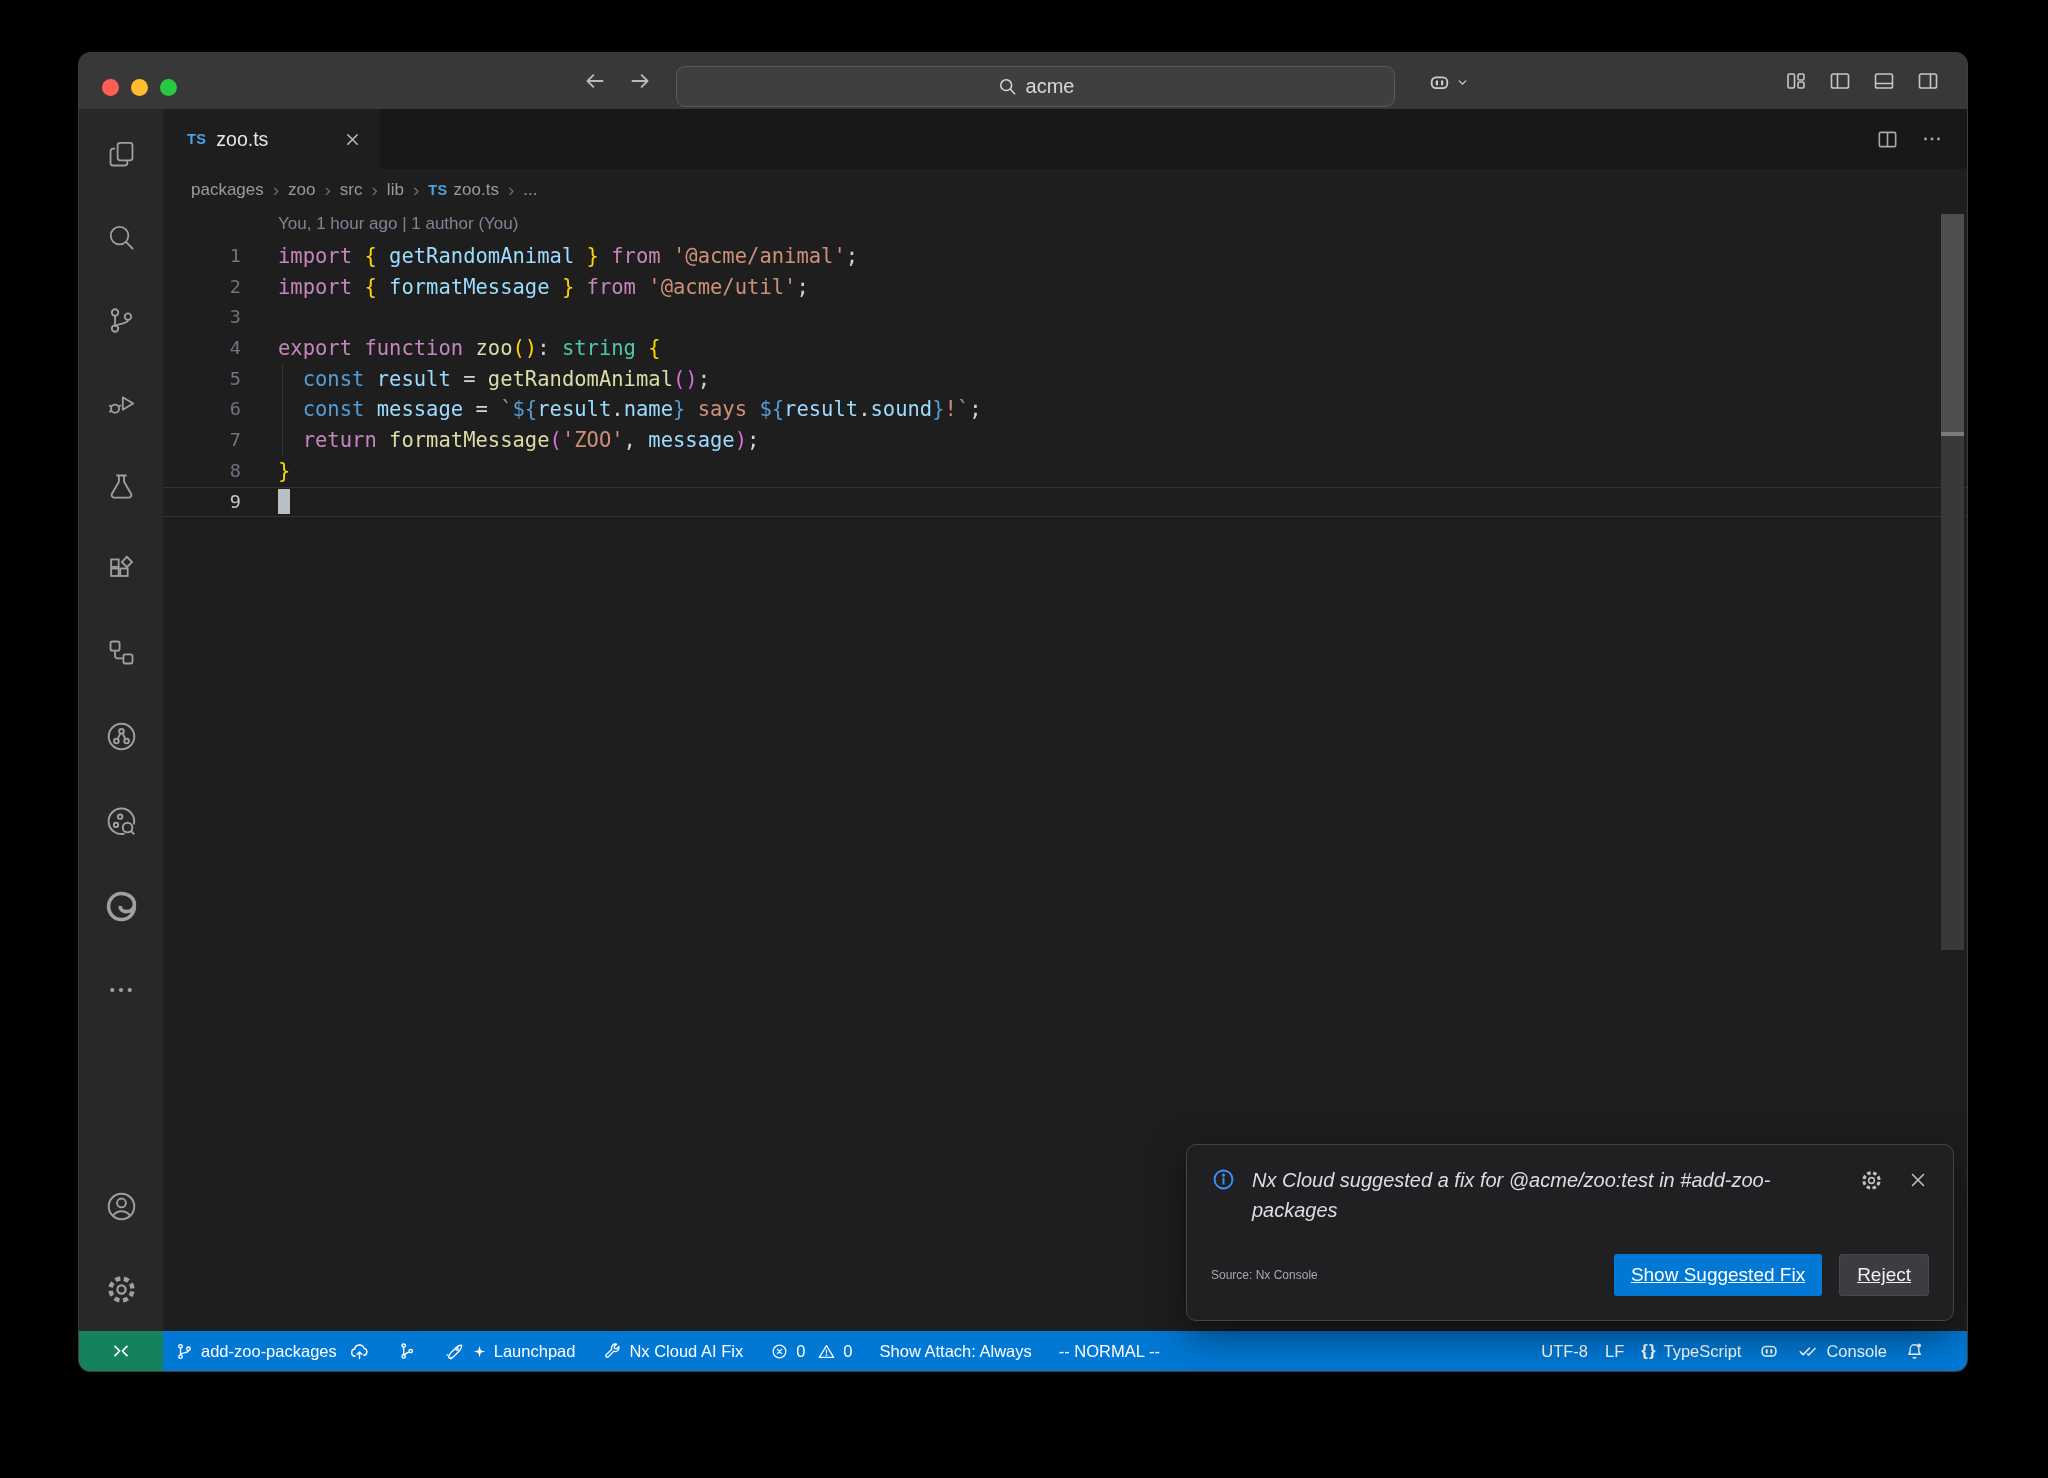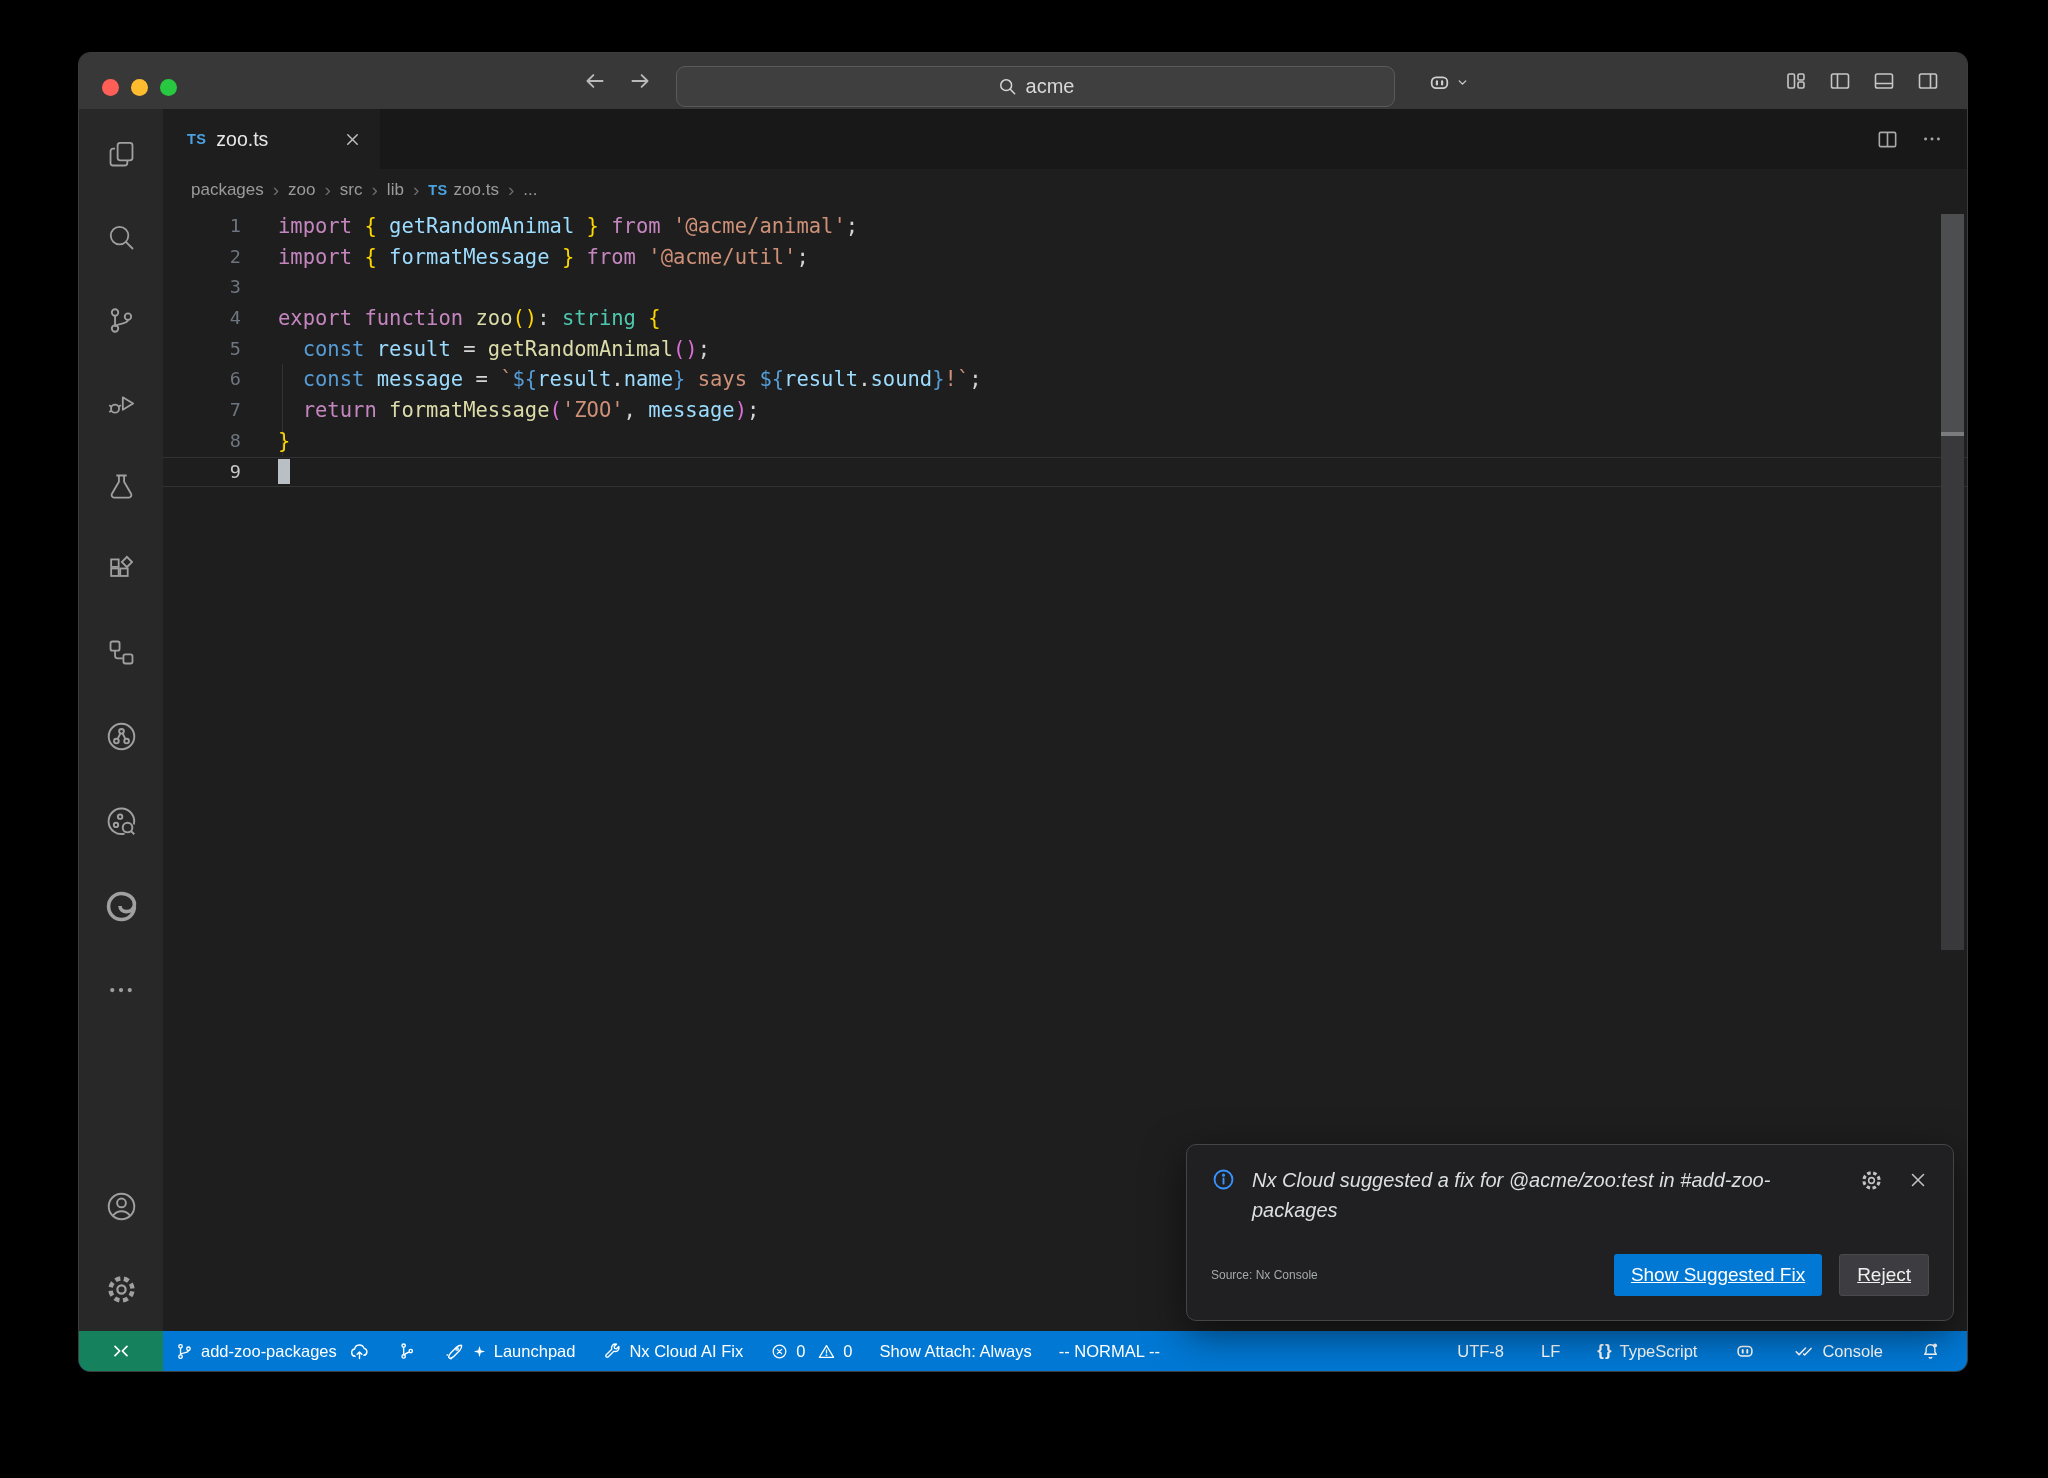--- a/index.html
+++ b/index.html
@@ -43,21 +43,21 @@
   .indent-guide{position:absolute;left:119px;top:152.8px;width:1px;height:92px;background:rgba(255,255,255,.09);}
   .scrollbar-seg{position:absolute;right:3px;width:23px;}
   .sb-a{top:3px;height:218px;background:#4d4e50;}
   .sb-mark{top:221px;height:4px;background:#7b7c7d;}
   .sb-b{top:225px;height:514px;background:#39393b;}
 
   
   .statusbar{position:absolute;left:0;right:0;bottom:0;height:40px;background:#0078d4;display:flex;align-items:stretch;color:#fff;font-size:16.5px;}
   .sb-remote{width:84px;background:#16825d;display:flex;align-items:center;justify-content:center;flex:none;}
   .sb-left{display:flex;align-items:center;gap:27px;padding-left:12px;}
-  .sb-right{margin-left:auto;display:flex;align-items:center;gap:37px;padding-right:26px;}
+  .sb-right{margin-left:auto;display:flex;align-items:center;gap:17px;padding-right:42px;}
   .sb-item{display:flex;align-items:center;gap:7px;white-space:nowrap;}
   .sb-braces{font-size:17px;font-weight:700;letter-spacing:1px;}
 
   
   .toast{position:absolute;left:1107px;top:1091px;width:768px;height:177px;background:#202022;border:1px solid #454548;border-radius:10px;box-shadow:0 12px 40px rgba(0,0,0,.55);padding:20px 24px 24px;display:flex;flex-direction:column;}
   .toast-head{display:flex;gap:16px;align-items:flex-start;}
   .toast-info{color:#3794ff;flex:none;margin-top:2px;}
   .toast-msg{width:580px;flex:none;font-size:20px;line-height:30px;color:#dcdfe2;font-style:italic;}
   .toast-actions{margin-left:auto;display:flex;gap:24px;color:#c3c3c3;margin-top:4px;}
   .toast-foot{margin-top:auto;display:flex;align-items:center;}
@@ -293,20 +293,21 @@
               <span class="ts-badge">TS</span>
               <span>zoo.ts</span>
             </span>
             <span class="crumb-sep">›</span>
             <span class="crumb">
               <span>...</span>
             </span>
           </div>
 
       <div class="code-area">
+        <div class="blame">You, 1 hour ago | 1 author (You)</div>
         <div id="code-lines">
               <div class="code-row"><span class="ln">1</span><span class="code"><span style="color: rgb(197, 134, 192);">import </span><span style="color: rgb(255, 215, 0);">{ </span><span style="color: rgb(156, 220, 254);">getRandomAnimal</span><span style="color: rgb(255, 215, 0);"> }</span><span style="color: rgb(197, 134, 192);"> from </span><span style="color: rgb(206, 145, 120);">'@acme/animal'</span><span style="color: rgb(212, 212, 212);">;</span></span></div>
               <div class="code-row"><span class="ln">2</span><span class="code"><span style="color: rgb(197, 134, 192);">import </span><span style="color: rgb(255, 215, 0);">{ </span><span style="color: rgb(156, 220, 254);">formatMessage</span><span style="color: rgb(255, 215, 0);"> }</span><span style="color: rgb(197, 134, 192);"> from </span><span style="color: rgb(206, 145, 120);">'@acme/util'</span><span style="color: rgb(212, 212, 212);">;</span></span></div>
               <div class="code-row"><span class="ln">3</span><span class="code"></span></div>
               <div class="code-row"><span class="ln">4</span><span class="code"><span style="color: rgb(197, 134, 192);">export </span><span style="color: rgb(197, 134, 192);">function </span><span style="color: rgb(220, 220, 170);">zoo</span><span style="color: rgb(255, 215, 0);">()</span><span style="color: rgb(212, 212, 212);">: </span><span style="color: rgb(78, 201, 176);">string</span><span style="color: rgb(212, 212, 212);"> </span><span style="color: rgb(255, 215, 0);">{</span></span></div>
               <div class="code-row"><span class="ln">5</span><span class="code"><span style="color: rgb(212, 212, 212);">  </span><span style="color: rgb(86, 156, 214);">const </span><span style="color: rgb(156, 220, 254);">result</span><span style="color: rgb(212, 212, 212);"> = </span><span style="color: rgb(220, 220, 170);">getRandomAnimal</span><span style="color: rgb(218, 112, 214);">()</span><span style="color: rgb(212, 212, 212);">;</span></span></div>
               <div class="code-row"><span class="ln">6</span><span class="code"><span style="color: rgb(212, 212, 212);">  </span><span style="color: rgb(86, 156, 214);">const </span><span style="color: rgb(156, 220, 254);">message</span><span style="color: rgb(212, 212, 212);"> = </span><span style="color: rgb(206, 145, 120);">`</span><span style="color: rgb(86, 156, 214);">${</span><span style="color: rgb(156, 220, 254);">result</span><span style="color: rgb(212, 212, 212);">.</span><span style="color: rgb(156, 220, 254);">name</span><span style="color: rgb(86, 156, 214);">}</span><span style="color: rgb(206, 145, 120);"> says </span><span style="color: rgb(86, 156, 214);">${</span><span style="color: rgb(156, 220, 254);">result</span><span style="color: rgb(212, 212, 212);">.</span><span style="color: rgb(156, 220, 254);">sound</span><span style="color: rgb(86, 156, 214);">}</span><span style="color: rgb(206, 145, 120);">!`</span><span style="color: rgb(212, 212, 212);">;</span></span></div>
               <div class="code-row"><span class="ln">7</span><span class="code"><span style="color: rgb(212, 212, 212);">  </span><span style="color: rgb(197, 134, 192);">return </span><span style="color: rgb(220, 220, 170);">formatMessage</span><span style="color: rgb(218, 112, 214);">(</span><span style="color: rgb(206, 145, 120);">'ZOO'</span><span style="color: rgb(212, 212, 212);">, </span><span style="color: rgb(156, 220, 254);">message</span><span style="color: rgb(218, 112, 214);">)</span><span style="color: rgb(212, 212, 212);">;</span></span></div>
               <div class="code-row"><span class="ln">8</span><span class="code"><span style="color: rgb(255, 215, 0);">}</span></span></div>
               <div class="code-row active"><span class="ln">9</span><span class="code"><span class="vim-cursor"></span></span></div>

